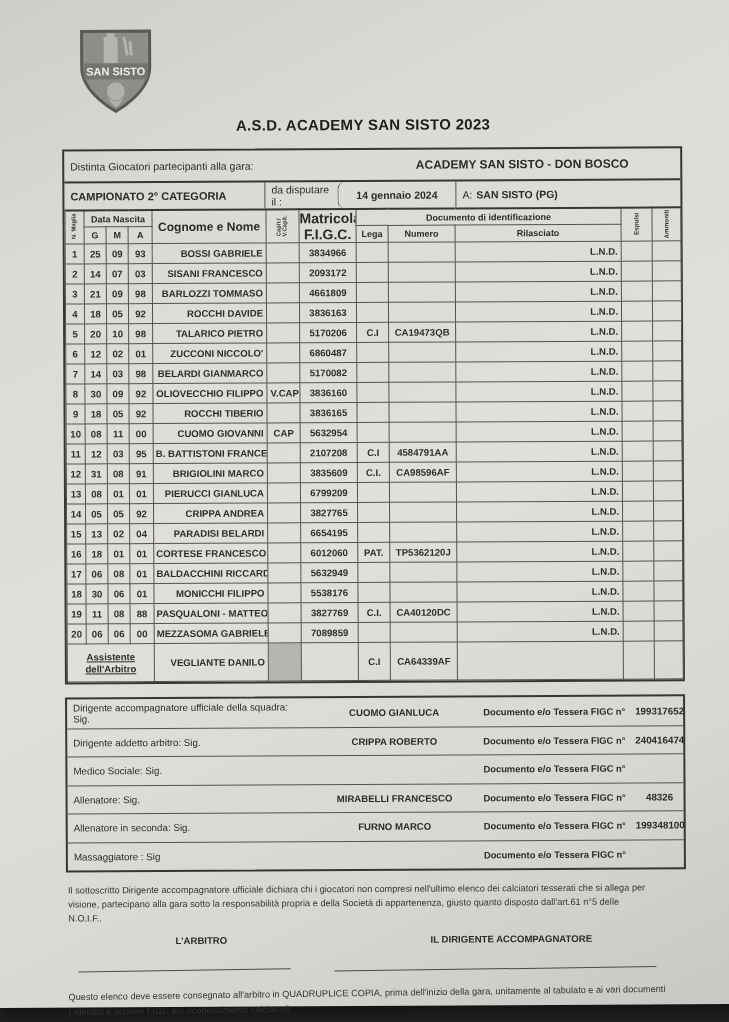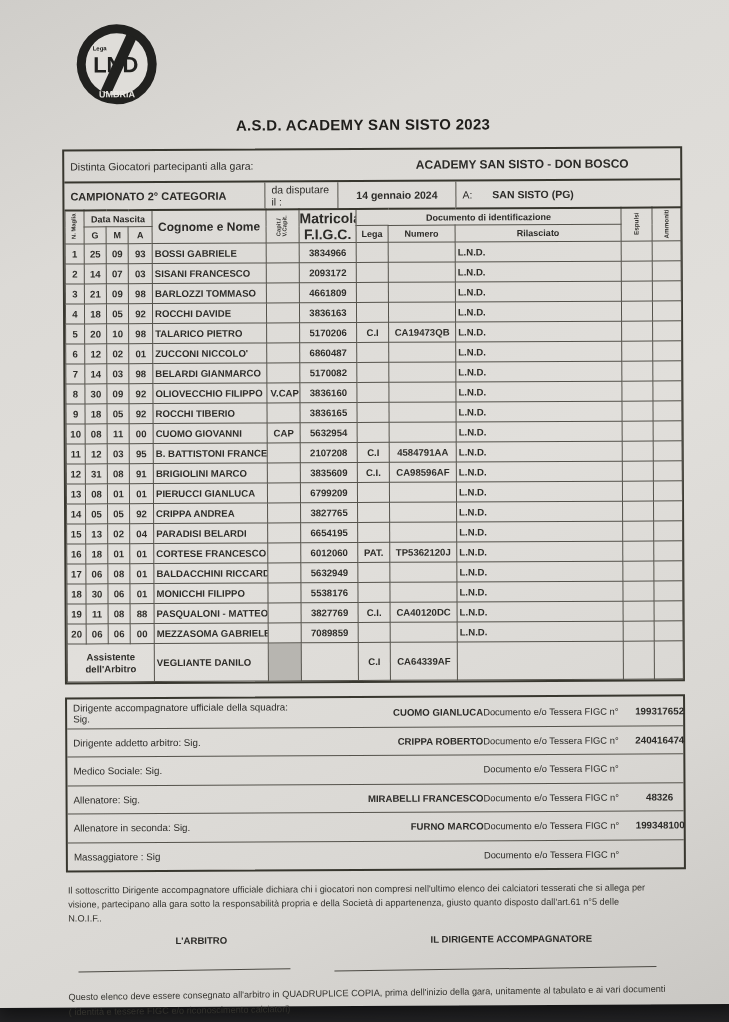--- a/index.html
+++ b/index.html
@@ -27,72 +27,72 @@
   .page-title { text-align:center; font-size:15px; font-weight:bold; letter-spacing:.3px; color:#1f1e1b; margin-top:4px; }
   
   .sheet { width:620px; margin-left:70px; }
   .mbox { margin-top:15px; border:2px solid #38372f; }
   .mrow1 { display:grid; grid-template-columns:300px 1fr; height:30px; align-items:center; }
   .mrow1 .lbl { padding-left:6px; font-size:10.5px; }
   .mrow1 .match-title { text-align:center; font-size:12px; font-weight:bold; }
   .mrow2 { display:grid; grid-template-columns:200px 73px 118px 1fr; height:28px; border-top:2px solid #38372f; align-items:stretch; }
   .mrow2 > div { display:flex; align-items:center; padding:0 6px; font-size:10.5px; border-left:1px solid #55534c; }
   .mrow2 > div:first-child { border-left:none; font-weight:bold; font-size:11px; }
-  .mrow2 .date { font-weight:bold; justify-content:center; }
-  .mrow2 .venue b { margin-left:20px; }
+  .mrow2 .date { font-weight:bold; justify-content:center;border-radius:7px; }
+  .mrow2 .venue b { margin-left:4px; }
   
   table { width:100%; border-collapse:collapse; table-layout:fixed; }
   .ptable { border-top:2px solid #38372f; }
   th, td { border:1px solid #55534c; overflow:hidden; white-space:nowrap; }
   thead th { font-size:9px; font-weight:bold; height:14px; background:transparent; }
   .vt { writing-mode:vertical-rl; transform:rotate(180deg); font-size:6.3px; font-weight:bold; line-height:1; display:inline-block; }
   .vt2 { font-size:5.8px; }
   .mat { line-height:1.15; font-size:14px; }
   tbody td { height:20px; font-size:9.6px; font-weight:600; color:#2e2d29; padding:0 3px; }
   td.ctr, th.ctr { text-align:center; }
-  td.left { text-align:left; padding-left:2px; }
+  td.left { text-align:right; padding-left:2px; }
   tr.assist td { height:38px; }
-  .assist-label { font-size:9.6px; font-weight:600; text-align:center; line-height:1.25; white-space:normal; }
+  .assist-label { font-size:9.6px; font-weight:600; text-align:center; line-height:1.25; white-space:normal;text-decoration:underline; }
   .shade { background:#b7b5b0; }
   
   .officials { margin-top:13px; border:2px solid #38372f; }
   .orow { display:grid; grid-template-columns:238px 178px 152px 1fr; height:28.5px; align-items:center; border-top:1px solid #55534c; }
   .orow:first-child { border-top:none; }
   .orow .role { padding-left:6px; font-size:9.8px; }
-  .orow .oname { text-align:right; font-size:9.6px; font-weight:600; }
-  .orow .doclbl { font-size:9.4px; }
+  .orow .oname { text-align:center; font-size:9.6px; font-weight:600; }
+  .orow .doclbl { font-size:9.4px;font-weight:bold; }
   .orow .onum { text-align:center; font-size:9.8px; font-weight:600; }
   
   .decl { margin:12px 0 0 72px; width:585px; font-size:9.2px; line-height:1.5; color:#33322d; }
   .sigs { margin:9px 0 0 70px; width:620px; display:flex; }
   .sig-left { width:270px; text-align:center; font-size:9.6px; font-weight:600; }
   .sig-right { flex:1; text-align:center; font-size:9.6px; font-weight:600; }
   .siglines { margin:24px 0 0 70px; width:620px; display:flex; }
   .line1 { margin-left:12px; width:212px; border-bottom:1.4px solid #4c4a44; transform:rotate(-.6deg); }
   .line2 { margin-left:44px; width:322px; border-bottom:1.4px solid #4c4a44; transform:rotate(-.5deg); }
   
   .note { margin:16px 0 0 72px; width:600px; font-size:9.2px; line-height:1.6; color:#33322d; transform:rotate(-.5deg); }
 </style>
 </head>
 <body>
 
 <div class="photo">
   <div class="paper">
 
     <div class="logos">
       <div class="logo">
-        <svg width="86" height="86" viewBox="0 0 86 86">
-          <circle cx="43" cy="43" r="40" fill="#21211f"></circle>
-          <circle cx="43" cy="43" r="31" fill="#dfddd9"></circle>
-          <path d="M53 13 L63 17 L37 73 L27 69 Z" fill="#21211f"></path>
-          <text x="42" y="51" font-size="22" font-weight="bold" fill="#21211f" text-anchor="middle" font-family="Liberation Sans, sans-serif">LND</text>
-          <text x="26" y="29" font-size="6" font-weight="bold" fill="#21211f" text-anchor="middle" font-family="Liberation Sans, sans-serif">Lega</text>
-          <text x="43" y="70" font-size="8" font-weight="bold" fill="#efeeea" text-anchor="middle" font-family="Liberation Sans, sans-serif" transform="rotate(-4 43 70)"></text>
-          <path d="M16 62 a31 31 0 0 0 54 0 l 2 6 a40 40 0 0 1 -58 0 z" fill="#21211f"></path>
-          <text x="43" y="76" font-size="9" font-weight="bold" fill="#e8e6e2" text-anchor="middle" font-family="Liberation Sans, sans-serif">UMBRIA</text>
+        <svg width="84" height="96" viewBox="0 0 84 96">
+          <path d="M8 10 h68 v36 c0 26 -34 44 -34 44 s-34 -18 -34 -44 z" fill="#8e8d89" stroke="#5a5955" stroke-width="3"></path>
+          <rect x="30" y="16" width="14" height="26" fill="#b6b4b0"></rect>
+          <rect x="33" y="12" width="8" height="8" fill="#b6b4b0"></rect>
+          <path d="M50 16 c3 6 1 12 4 18 M56 20 c2 5 0 10 2 14" stroke="#b6b4b0" stroke-width="3" fill="none"></path>
+          <rect x="10" y="42" width="64" height="16" fill="#75746f"></rect>
+          <text x="42" y="54" font-size="11" font-weight="bold" fill="#efeeea" text-anchor="middle" font-family="Liberation Sans, sans-serif">SAN SISTO</text>
+          <circle cx="42" cy="70" r="9" fill="#b2b0ac"></circle>
+          <path d="M34 76 q8 8 16 0 q-4 8 -8 10 q-4 -2 -8 -10" fill="#b2b0ac"></path>
         </svg>
       </div>
     </div>
 
     <div class="page-title">A.S.D. ACADEMY SAN SISTO 2023</div>
 
     <div class="sheet">
 
       <div class="mbox">
         <div class="mrow1">

